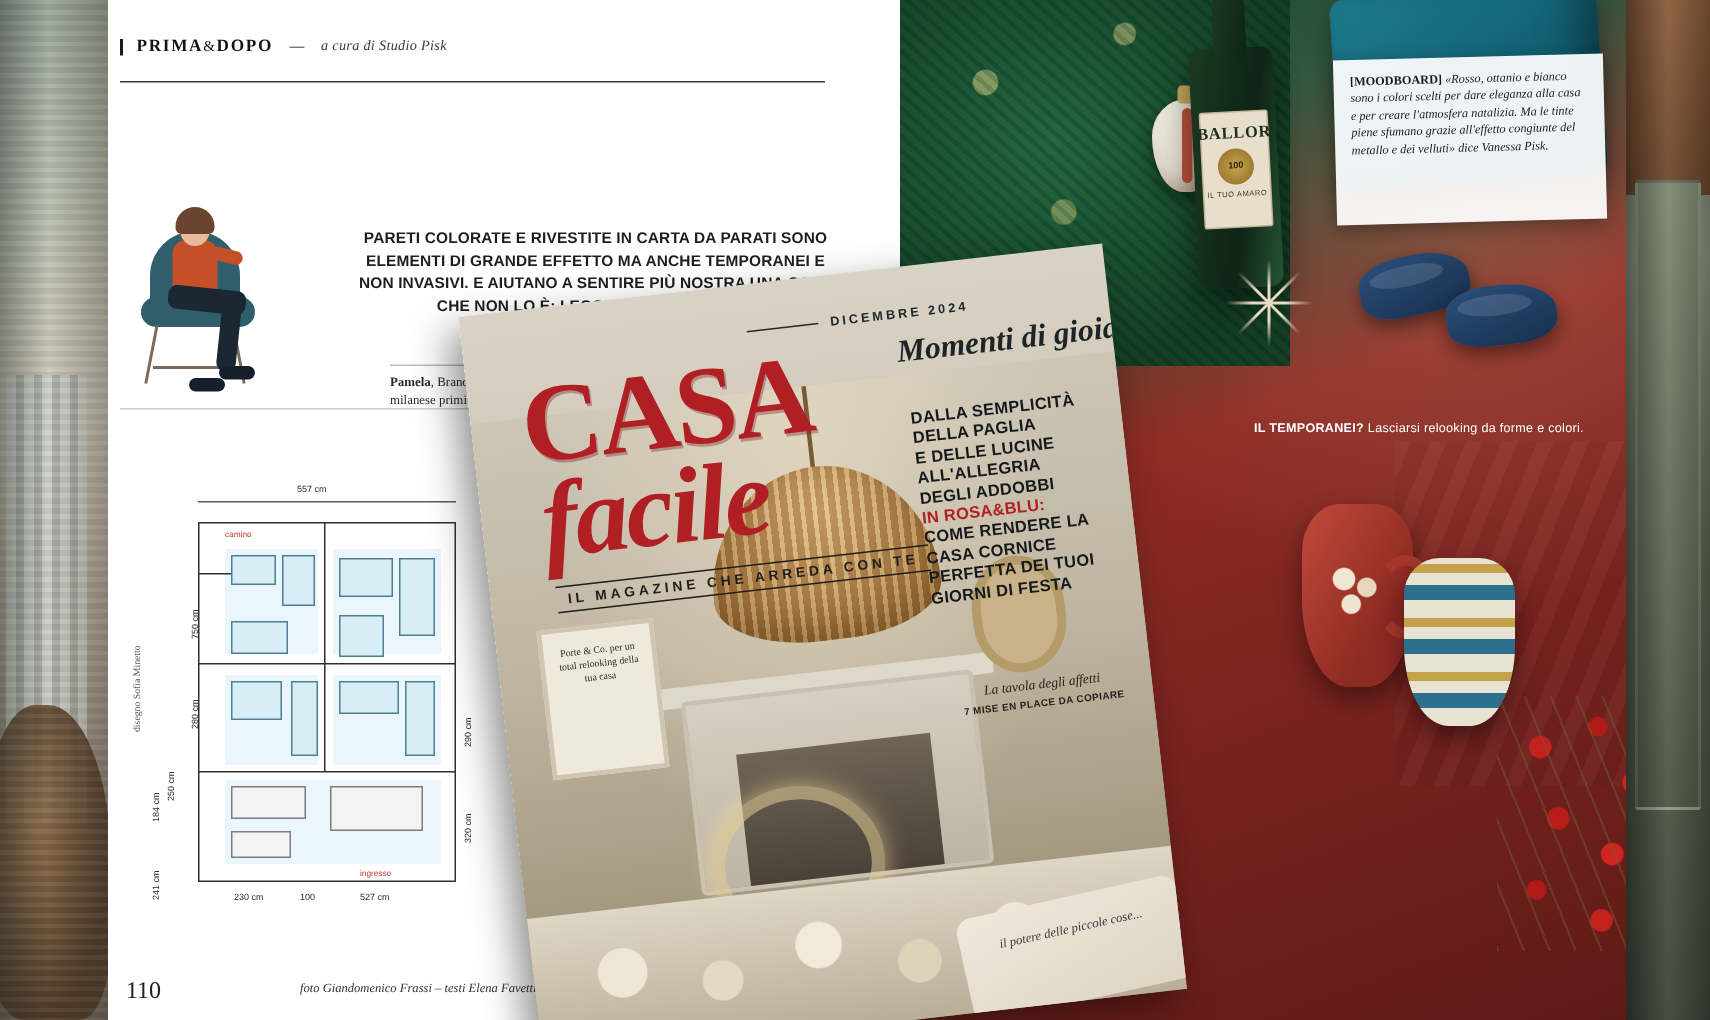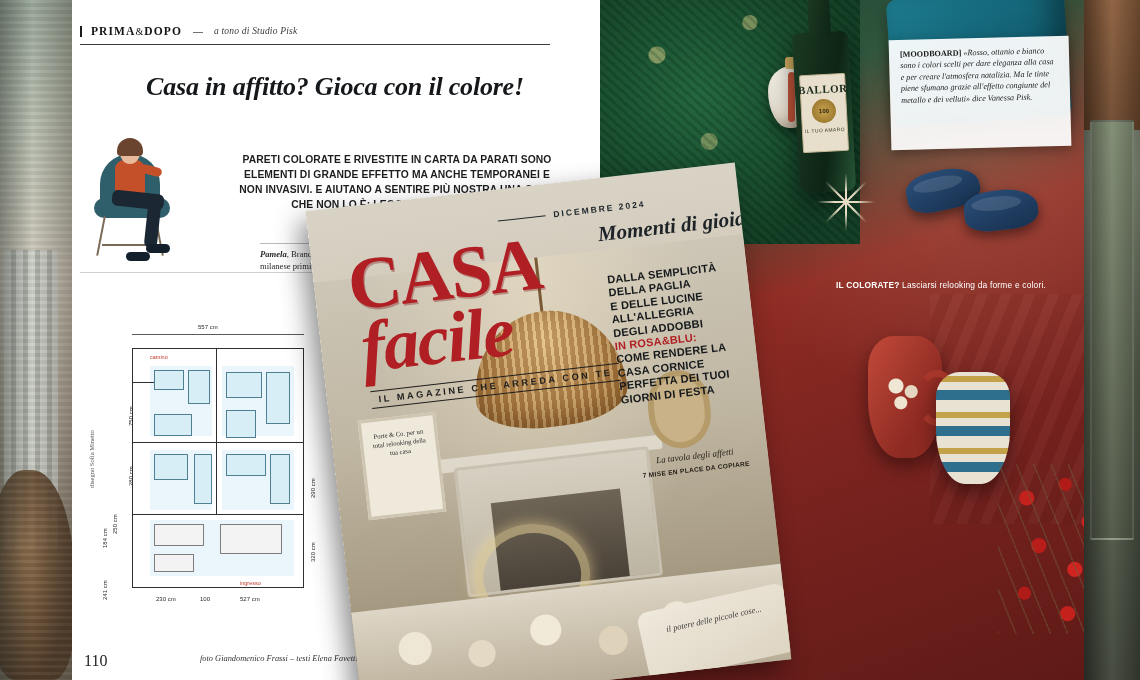--- a/index.html
+++ b/index.html
@@ -65,21 +65,21 @@
   
   .page {
     position:absolute; left:72px; top:0; width:560px; height:680px;
     background:#ffffff;
   }
 
   
   .masthead {
     position:absolute; left:8px; top:25px; width:470px;
     display:flex; align-items:center; gap:9px;
-    border-bottom:1px solid #3b3b3b; padding-bottom:7px;
+    border-bottom:1px solid #3b3b3b; padding-bottom:17px;
   }
   .mast-bar { width:2px; height:11px; background:#1b1b1b; }
   .mast-title {
     font-family:"Liberation Serif", serif;
     font-size:11.5px; font-weight:bold; letter-spacing:1.1px; color:#141414;
   }
   .mast-amp { font-weight:normal; font-size:10px; }
   .mast-dash { font-size:10px; color:#444; margin:0 2px; }
   .mast-sub {
     font-family:"Liberation Serif", serif;
@@ -153,21 +153,21 @@
     letter-spacing:.3px; margin-bottom:6px;
   }
   .standfirst .body{
     font-family:"Liberation Sans", sans-serif; font-weight:bold; font-size:10.3px;
     line-height:15px; color:#1d1d1d; letter-spacing:.1px;
   }
   .bio {
     position:absolute; left:188px; top:248px; width:300px;
     font-family:"Liberation Serif", serif; font-size:8.6px; line-height:12px; color:#2a2a2a;
   }
-  .bio b { font-style:italic; }
+  .bio b { }
   .bio-rule {
     position:absolute; left:188px; top:243px; width:300px; height:1px; background:#b9b9b9;
   }
   .hdr-rule {
     position:absolute; left:8px; top:272px; width:470px; height:1px; background:#cfcfcf;
   }
 
   
   .plan { position:absolute; left:22px; top:318px; width:250px; height:300px; }
   .plan .outline {
@@ -518,24 +518,23 @@
     <div class="rad"></div>
     <div class="chairblob"></div>
   </div>
 
   <div class="page">
 
     <div class="masthead">
       <span class="mast-bar"></span>
       <span class="mast-title"><span>PRIMA</span><span class="mast-amp">&amp;</span><span>DOPO</span></span>
       <span class="mast-dash">—</span>
-      <span class="mast-sub">a tono di Studio Pisk</span>
-    </div>
-
-    <div class="kicker-it">Casa in affitto? Gioca con il colore!</div>
+      <span class="mast-sub">a cura di Studio Pisk</span>
+    </div>
+
 
     <div class="illus">
       <div class="chair-back"></div>
       <div class="seat"></div>
       <div class="leg1"></div>
       <div class="leg2"></div>
       <div class="legbar"></div>
       <div class="torso"></div>
       <div class="arm"></div>
       <div class="pants"></div>
@@ -642,21 +641,21 @@
       <span style="transform:rotate(0deg)"></span>
       <span style="transform:rotate(45deg)"></span>
       <span style="transform:rotate(90deg)"></span>
       <span style="transform:rotate(135deg)"></span>
     </div>
 
     <div class="slipper slip1"></div>
     <div class="slipper slip2"></div>
 
     <div class="leitmotiv">
-      <b>IL COLORATE?</b><span> Lasciarsi relooking da forme e colori.</span>
+      <b>IL TEMPORANEI?</b><span> Lasciarsi relooking da forme e colori.</span>
     </div>
 
     <div class="jug">
         <div class="fl"></div>
       </div>
     <div class="jug2"></div>
     <div class="berries"></div>
   </div>
 
   <div class="cover-wrap">

